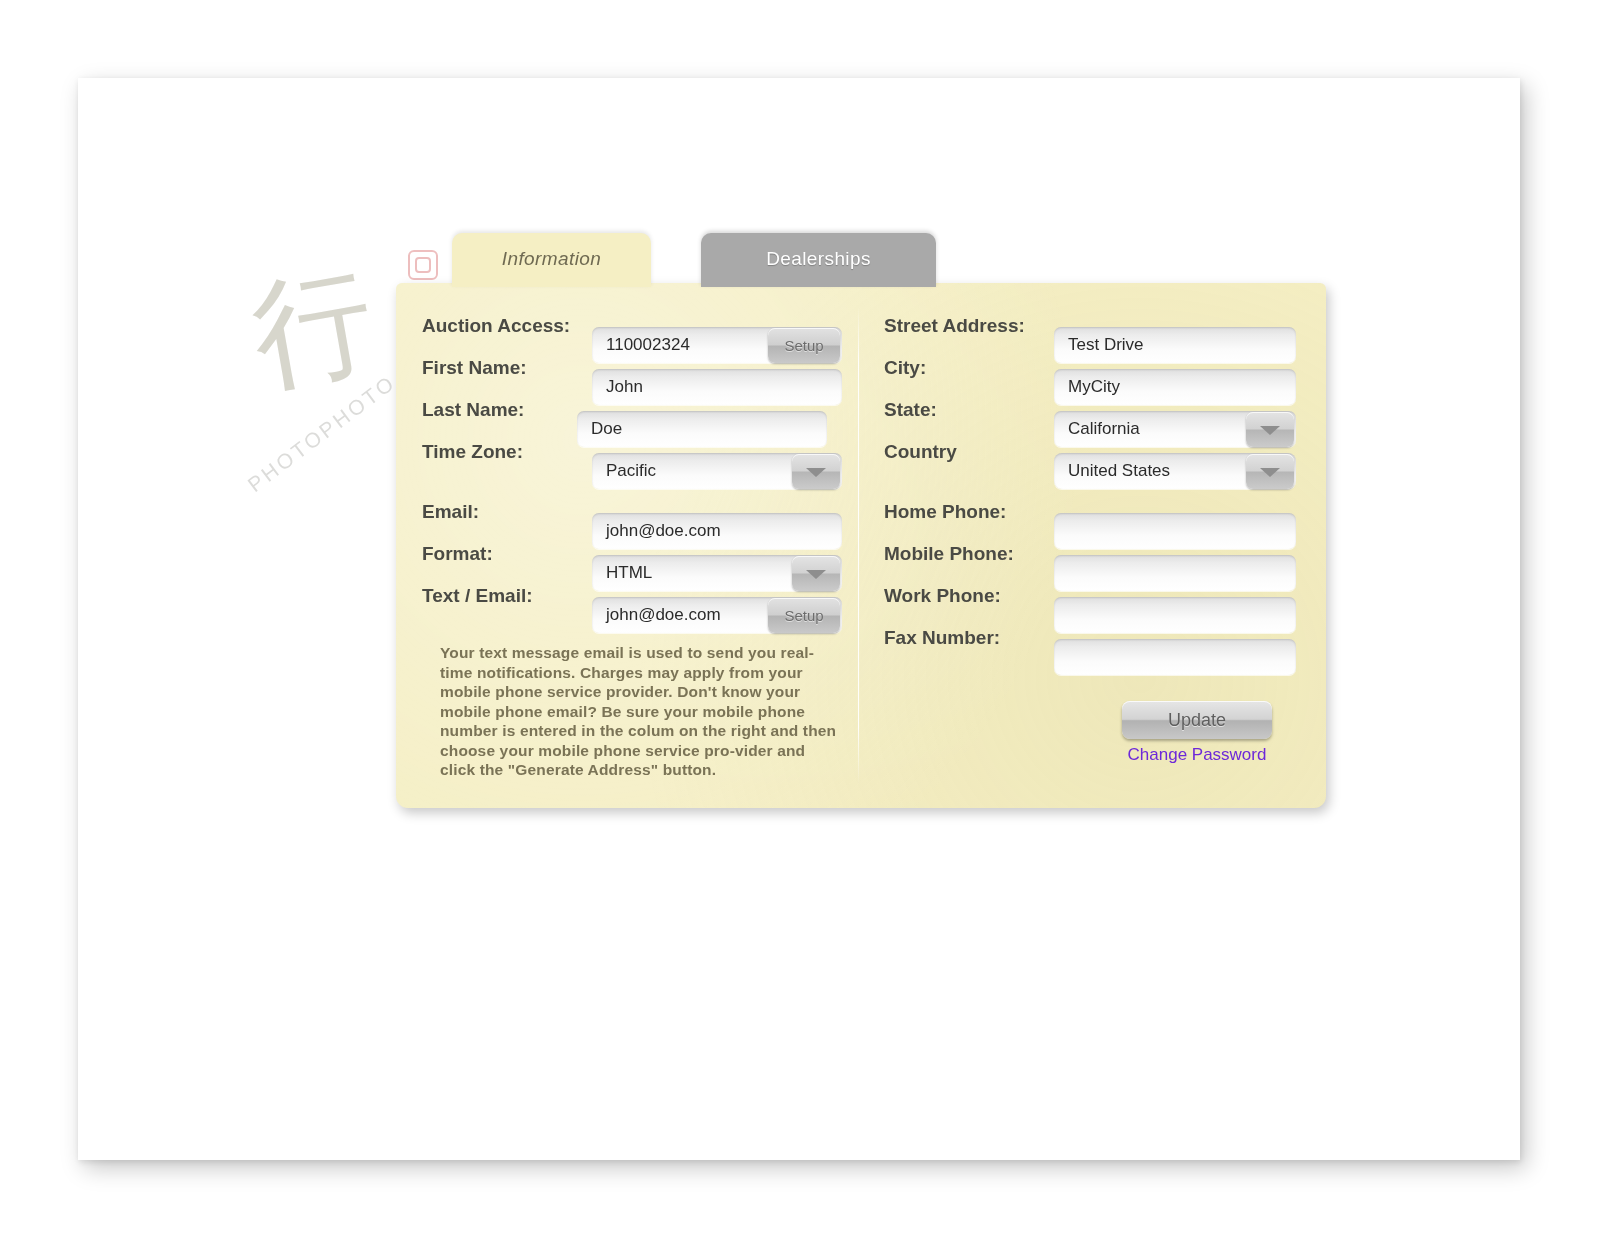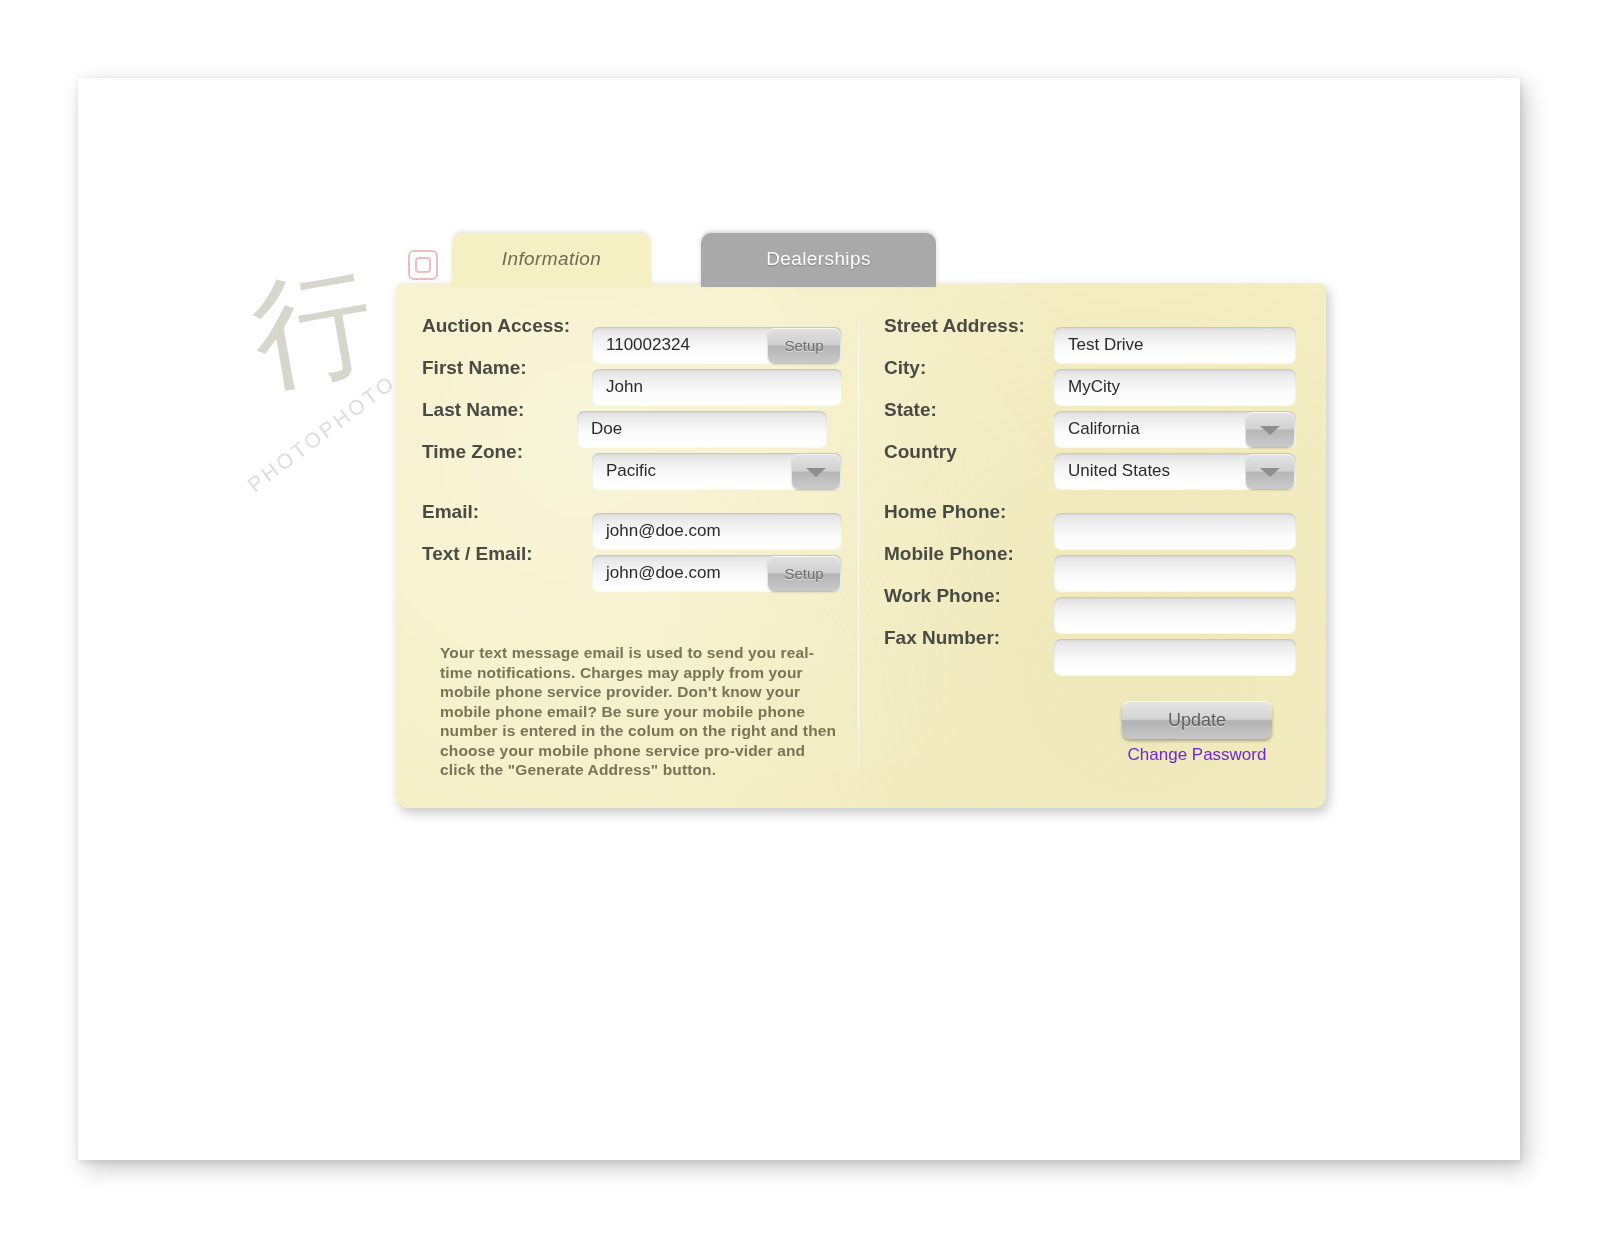--- a/index.html
+++ b/index.html
@@ -314,20 +314,27 @@
 
         <div class="spacer"></div>
 
         <div class="row">
           <div class="lbl">Email:</div>
           <div class="field-wrap" style="left:170px; width:250px;">
             <div class="field" style="width:250px;">john@doe.com</div>
           </div>
         </div>
 
+        <div class="row">
+          <div class="lbl">Format:</div>
+          <div class="field-wrap" style="left:170px; width:250px;">
+            <div class="field" style="width:250px;">HTML</div>
+            <div class="btn-drop" style="left:200px;"></div>
+          </div>
+        </div>
 
         <div class="row">
           <div class="lbl">Text / Email:</div>
           <div class="field-wrap" style="left:170px; width:250px;">
             <div class="field" style="width:250px;">john@doe.com</div>
             <div class="btn-setup" style="left:176px;">Setup</div>
           </div>
         </div>
       </div>
 

